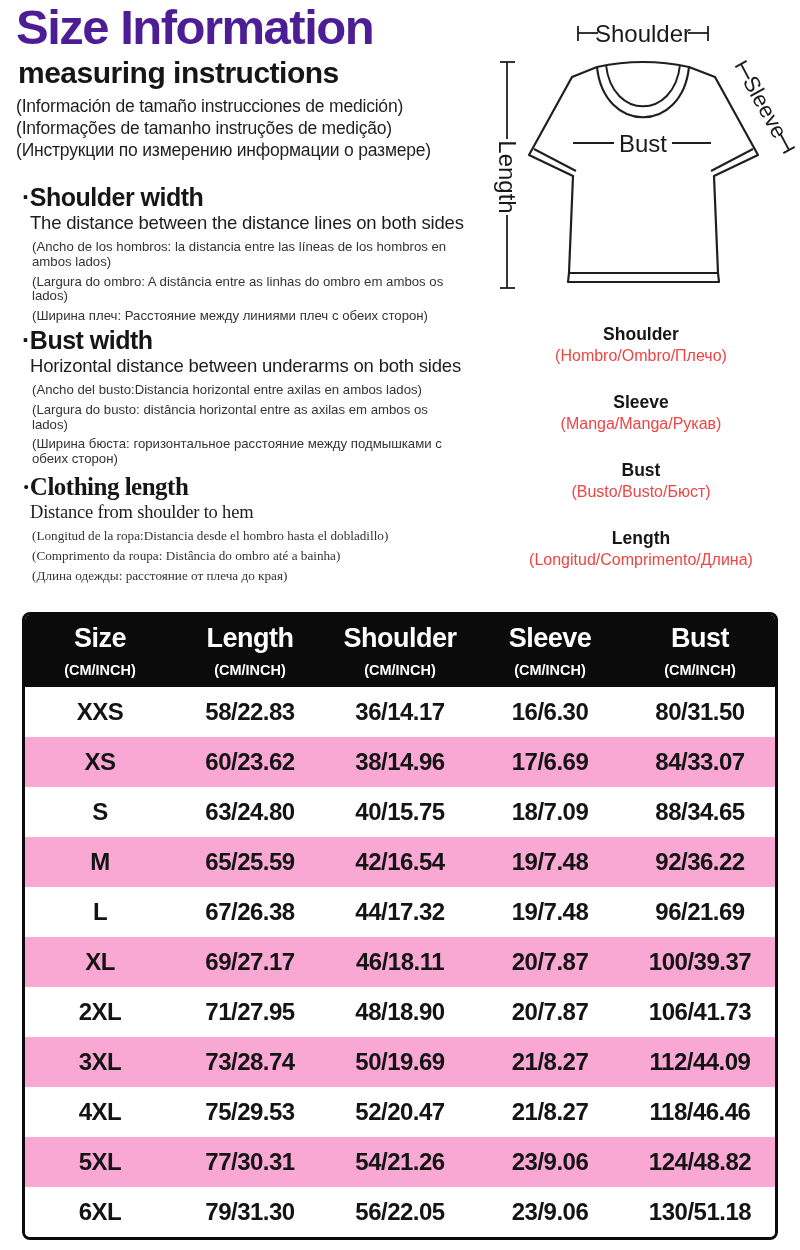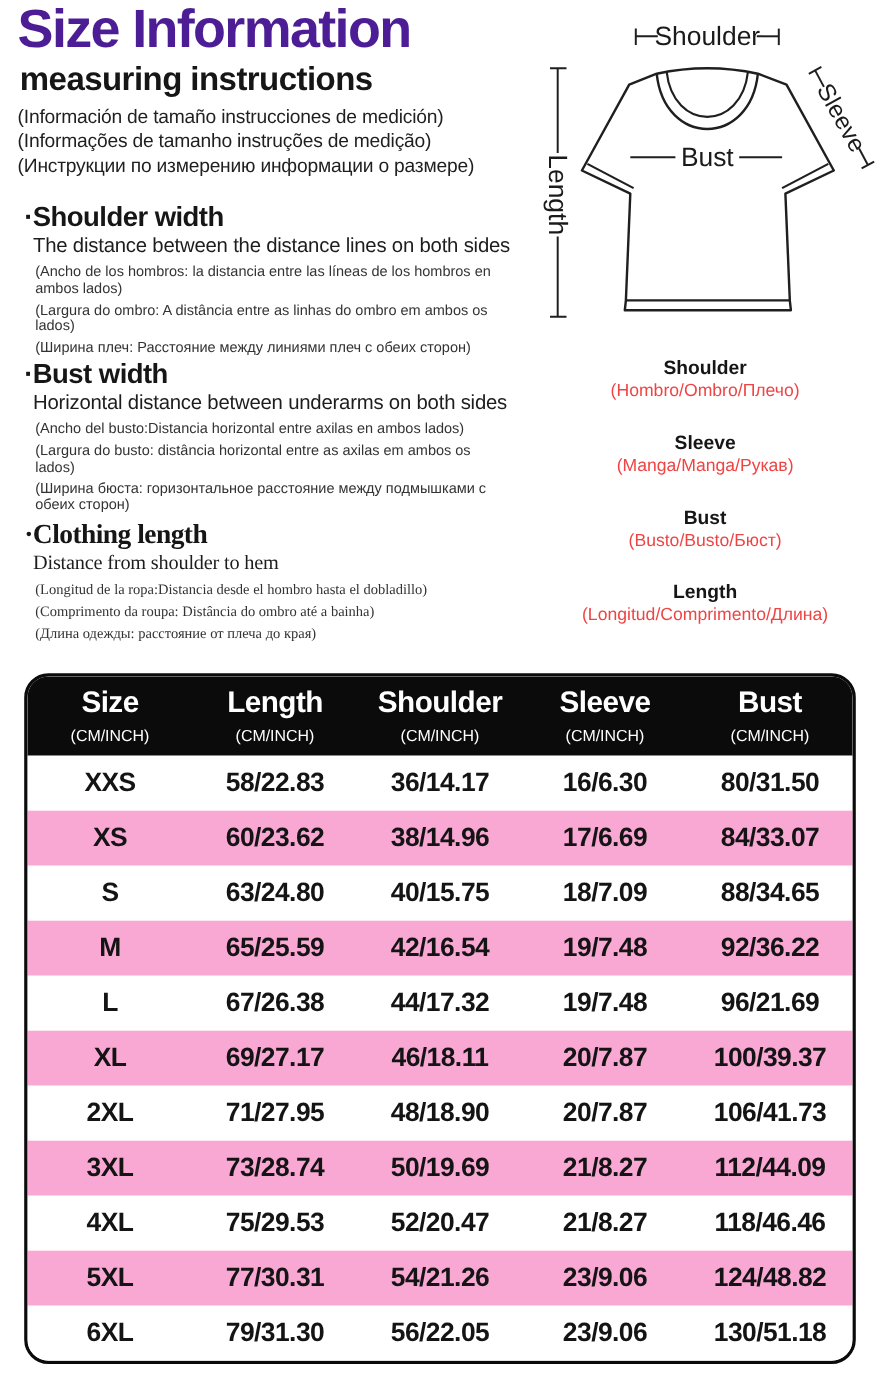--- a/index.html
+++ b/index.html
@@ -25,28 +25,28 @@
   .diag-label{font-family:"Liberation Sans",sans-serif;font-size:24px;fill:#1a1a1a;}
   .diag-label-sm{font-family:"Liberation Sans",sans-serif;font-size:22px;fill:#1a1a1a;}
   
   .legend{position:absolute;left:490px;top:324px;width:302px;text-align:center;}
   .lg-group{margin-bottom:26px;}
   .lg-term{font-size:17.5px;font-weight:bold;line-height:21px;color:#161616;}
   .lg-tr{font-size:16px;line-height:21px;color:#ef4444;}
   
   .stable{
     position:absolute;left:22px;top:612px;width:756px;height:628px;box-sizing:border-box;
-    border:3px solid #0b0b0b;border-radius:22px;overflow:hidden;background:#fff;
+    border:3px solid #0b0b0b;border-radius:8px;overflow:hidden;background:#fff;
   }
   .thead{
     display:grid;grid-template-columns:repeat(5,1fr);height:72px;background:#0b0b0b;color:#fff;
     align-items:center;text-align:center;
   }
   .th .th-label{font-size:27px;font-weight:bold;letter-spacing:-0.5px;line-height:28px;}
-  .th .th-unit{font-size:14.5px;font-weight:normal;margin-top:10px;}
+  .th .th-unit{font-size:14.5px;font-weight:bold;margin-top:10px;}
   .tbody{display:block;}
   .trow{
     display:grid;grid-template-columns:repeat(5,1fr);height:50px;align-items:center;text-align:center;
     font-size:24px;font-weight:bold;color:#141414;letter-spacing:-0.5px;background:#ffffff;
   }
   .trow.alt{background:#f9a8d4;}
 </style>
 </head>
 <body>
 

